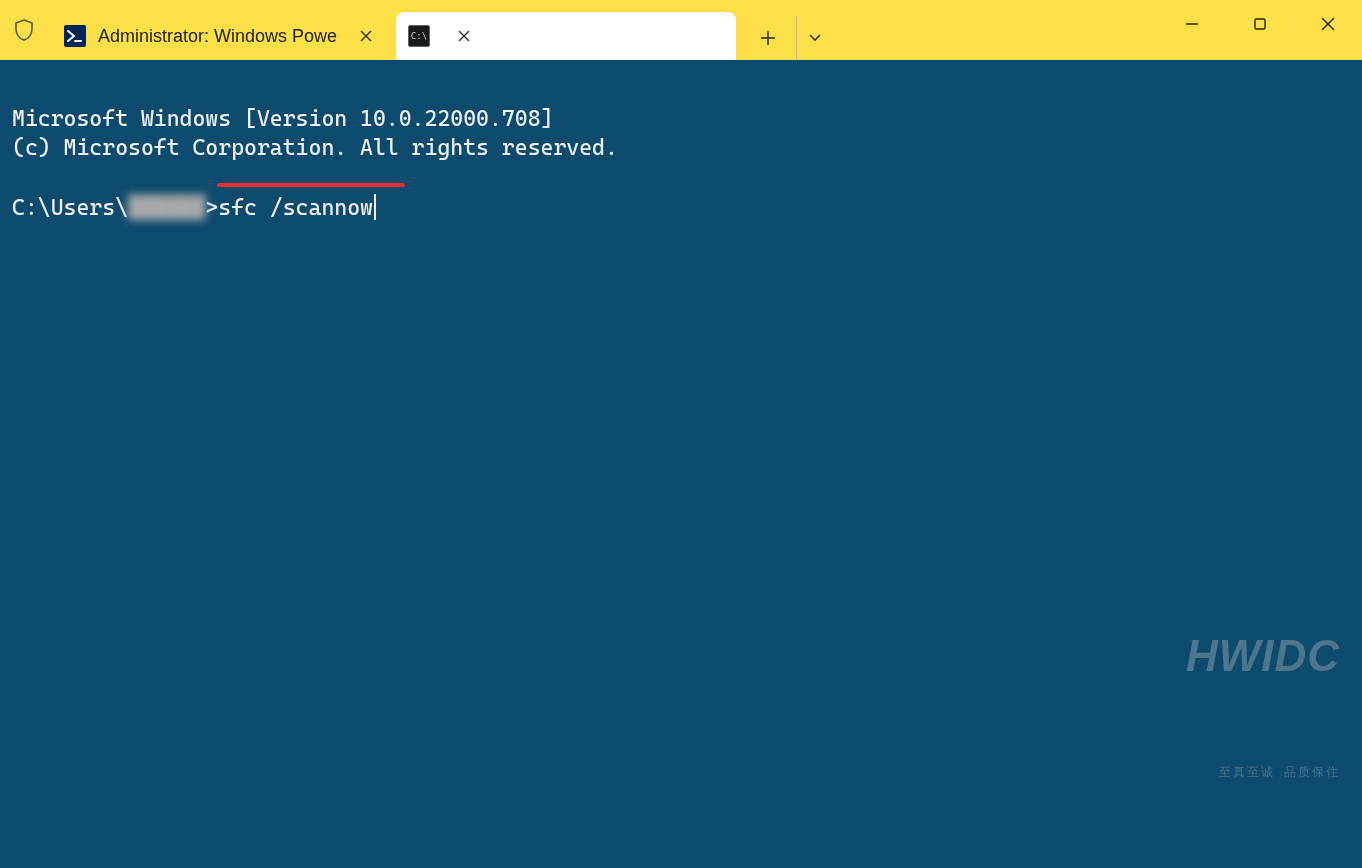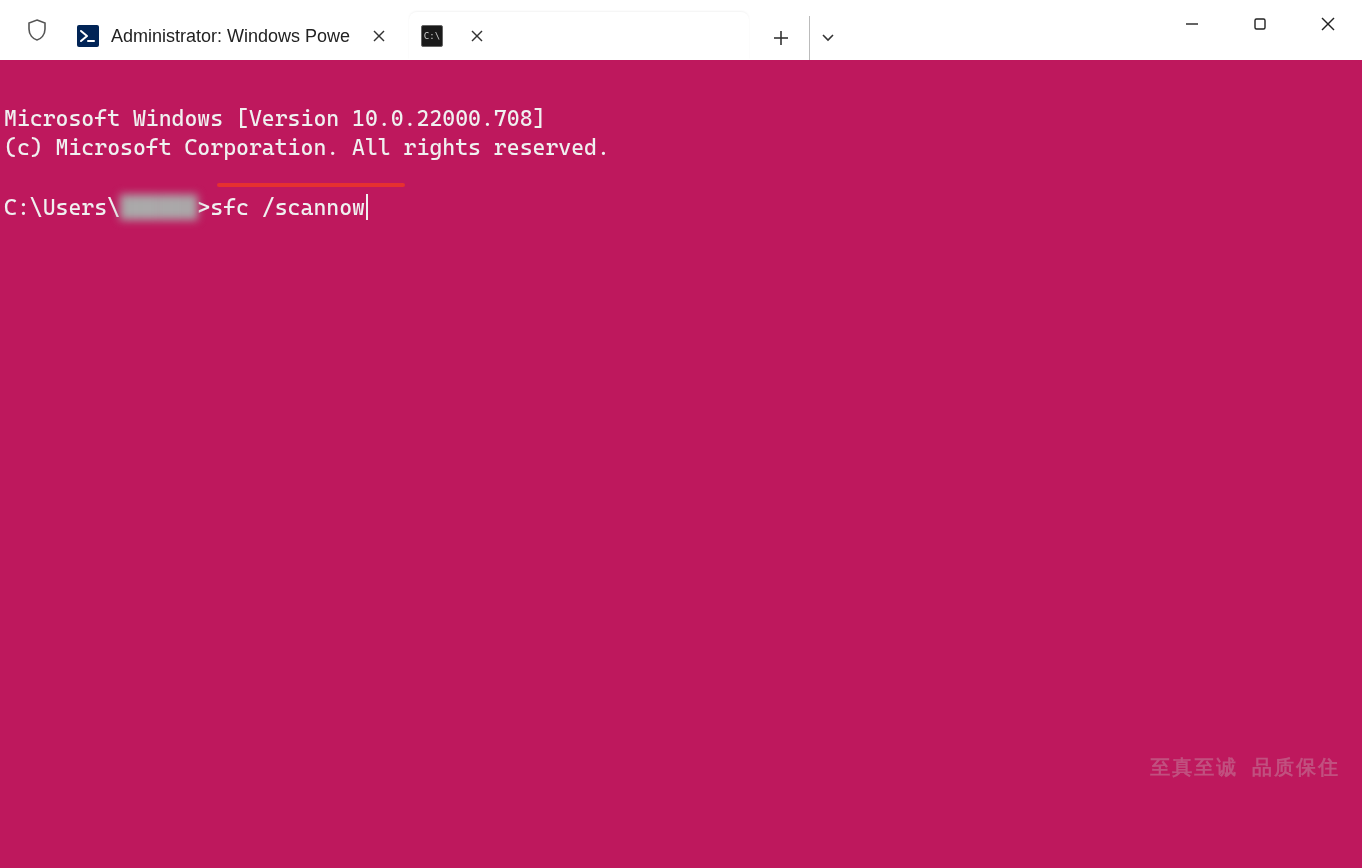--- a/index.html
+++ b/index.html
@@ -10,24 +10,24 @@
     body {
       width: 1362px;
       height: 868px;
       background: #dadada;
       font-family: "Segoe UI", Tahoma, sans-serif;
       overflow: hidden;
       position: relative;
     }
     .titlebar {
       height: 60px;
-      background: #ffffff;
-      display: flex;
-      align-items: center;
-      padding-left: 17px;
+      background: #fde047;
+      display: flex;
+      align-items: center;
+      padding-left: 4px;
     }
     .shield-icon {
       width: 40px;
       display: flex;
       justify-content: center;
       align-items: center;
       color: #555;
     }
     .tabs {
       display: flex;
@@ -139,26 +139,26 @@
       justify-content: center;
       color: #222;
       cursor: pointer;
     }
     .terminal {
       position: absolute;
       top: 60px;
       left: 0;
       right: 0;
       bottom: 0;
-      background: #be185d;
+      background: #0c4a6e;
       color: #f0f0f0;
       font-family: "Cascadia Mono", "Consolas", monospace;
       font-size: 22px;
       line-height: 1.35;
-      padding: 14px 4px;
+      padding: 14px 12px;
       white-space: pre;
       overflow: hidden;
     }
     .prompt-line {
       position: relative;
       display: inline-block;
     }
     .blurred-user {
       filter: blur(4px);
       color: #aaa;
@@ -190,25 +190,24 @@
       pointer-events: none;
     }
     .watermark-main {
       font-size: 44px;
       font-weight: 700;
       font-style: italic;
       letter-spacing: 1px;
       font-family: Arial, sans-serif;
     }
     .watermark-sub {
-      font-size: 20px;
+      font-size: 12px;
       letter-spacing: 2px;
-      margin-top: 11px;
+      margin-top: 20px;
       color: rgba(200,200,200,0.32);
-      font-weight: bold;
     }
   </style>
 </head>
 <body>
 
 <div class="titlebar">
   <div class="shield-icon">
     <svg width="22" height="24" viewBox="0 0 22 24" fill="none" stroke="#555" stroke-width="1.6">
       <path d="M11 2 L19 5 V11 C19 17 15 21 11 22 C7 21 3 17 3 11 V5 Z"></path>
     </svg>
@@ -277,15 +276,16 @@
 </div>
 
 <div class="terminal">
 <span>Microsoft Windows [Version 10.0.22000.708]</span>
 <span>(c) Microsoft Corporation. All rights reserved.</span>
 
 <span class="prompt-line"><span>C:\Users\</span><span class="blurred-user">██████</span><span>&gt;</span><span>sfc /scannow</span><span class="cursor"></span></span>
   <div class="underline-annotation"></div>
 
   <div class="watermark">
+    <div class="watermark-main">HWIDC</div>
     <div class="watermark-sub">至真至诚 品质保住</div>
   </div>
 </div>
 
 </body></html>

